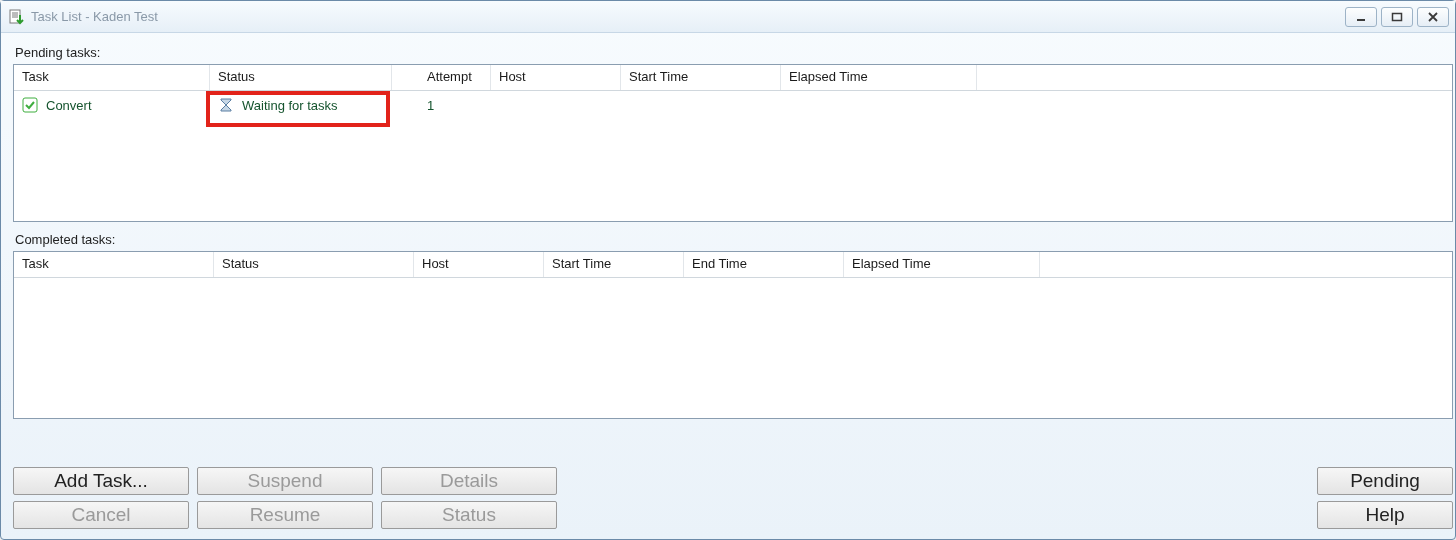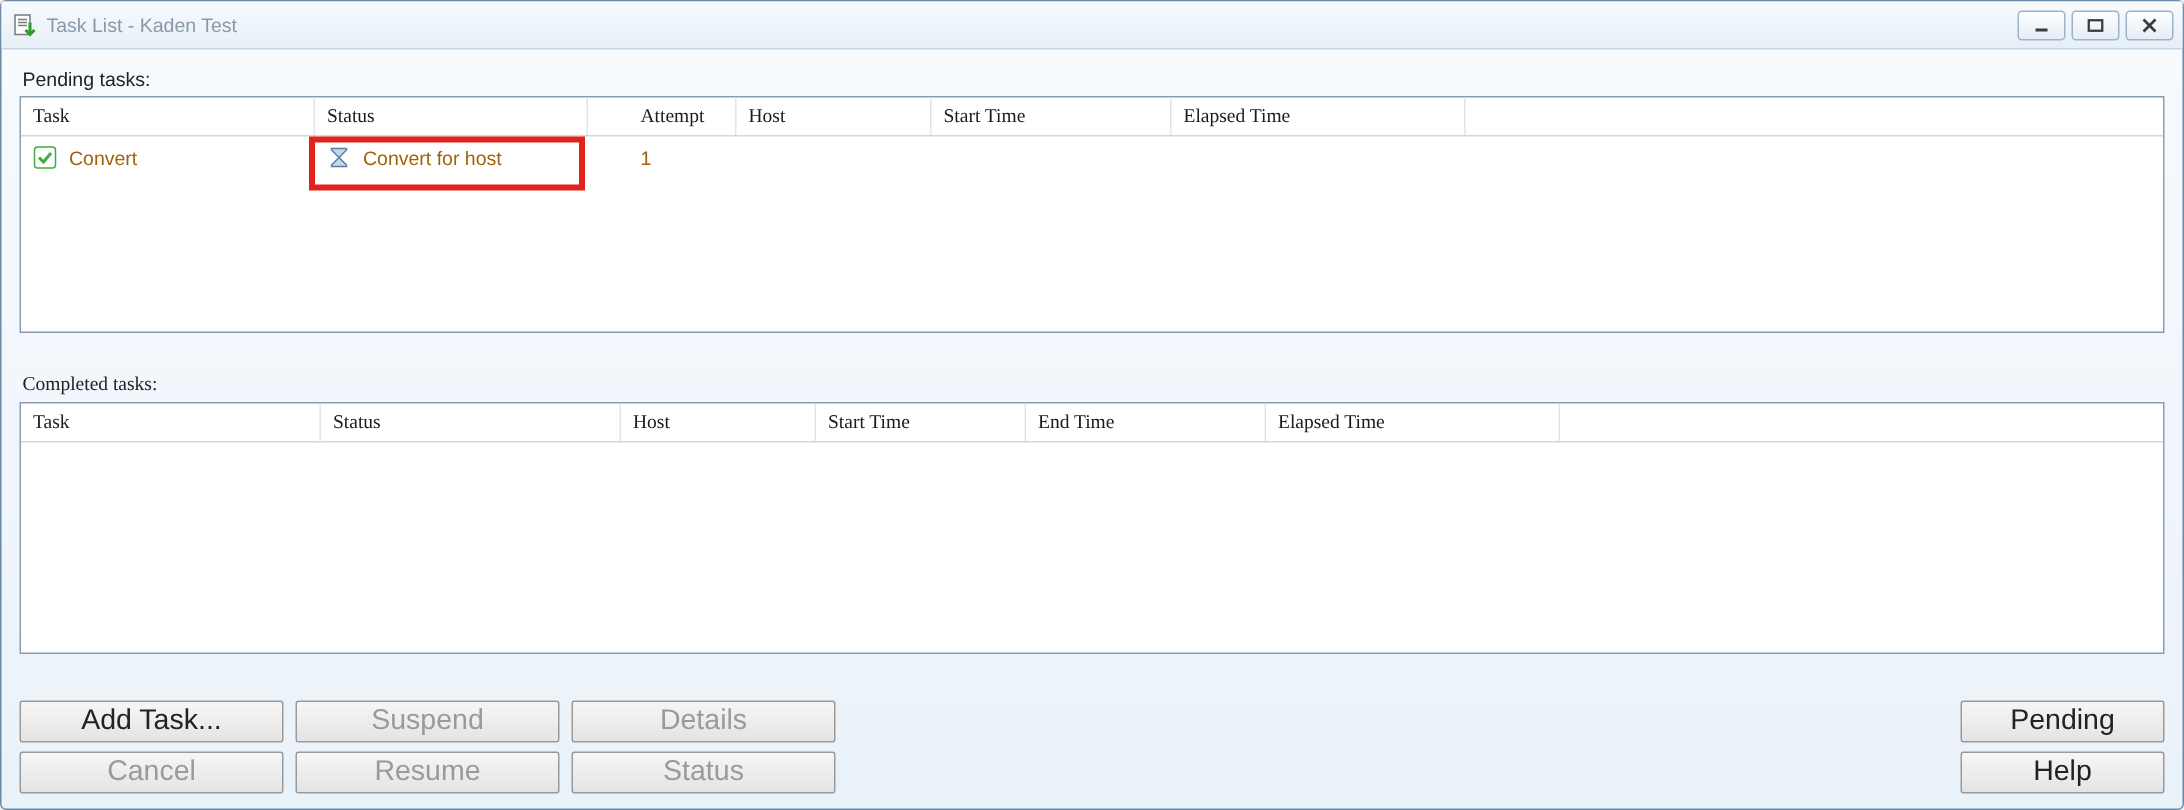--- a/index.html
+++ b/index.html
@@ -49,21 +49,21 @@
     border-radius: 3px;
     background: linear-gradient(to bottom, #fdfefe, #e6eef6);
     display: flex;
     align-items: center;
     justify-content: center;
     cursor: default;
   }
   .winbtn svg { display:block; }
   .body {
     flex: 1;
-    padding: 8px 12px 10px 12px;
+    padding: 8px 2px 10px 12px;
     display: flex;
     flex-direction: column;
   }
   .section-label {
     font-size: 13px;
     color: #222;
     margin: 4px 0 4px 2px;
   }
   .tablebox {
     border: 1px solid #8a9db0;
@@ -74,34 +74,33 @@
   .completed-box { height: 168px; margin-bottom: 10px; }
   .thead {
     display: flex;
     height: 26px;
     border-bottom: 1px solid #d0d7dd;
   }
   .th {
     padding: 4px 8px;
     color: #1b1b1b;
     border-right: 1px solid #e2e6ea;
-    font-family: Liberation Serif, serif;
   }
   .th:last-child { border-right: none; }
   .trow {
     display: flex;
     height: 28px;
     align-items: center;
   }
   .td {
     padding: 2px 8px;
     display: flex;
     align-items: center;
     gap: 8px;
-    color: #a16207;
+    color: #14532d;
   }
   .p-task  { width: 196px; }
   .p-status{ width: 182px; position: relative; }
   .p-attempt{ width: 72px; margin-left: 27px; }
   .p-host  { width: 130px; }
   .p-start { width: 160px; }
   .p-elapsed{ width: 196px; }
   .p-rest  { flex: 1; }
 
   .c-task  { width: 200px; }
@@ -214,31 +213,31 @@
           </span>
           <span>Convert</span>
         </div>
         <div class="td p-status">
           <div class="highlight-box"></div>
           <span class="hourglass-icon">
             <svg viewBox="0 0 16 16">
               <path d="M3 2 H13 V3 L8 8 L13 13 V14 H3 V13 L8 8 L3 3 Z" fill="#c7d7e6" stroke="#5a7fa3" stroke-width="1"></path>
             </svg>
           </span>
-          <span>Convert for host</span>
+          <span>Waiting for tasks</span>
         </div>
         <div class="td p-attempt">1</div>
         <div class="td p-host"></div>
         <div class="td p-start"></div>
         <div class="td p-elapsed"></div>
         <div class="td p-rest"></div>
       </div>
     </div>
 
-    <div class="section-label" style="margin-top:26px;font-family:Liberation Serif, serif;">Completed tasks:</div>
+    <div class="section-label" style="margin-top:10px;">Completed tasks:</div>
     <div class="tablebox completed-box">
       <div class="thead">
         <div class="th c-task">Task</div>
         <div class="th c-status">Status</div>
         <div class="th c-host">Host</div>
         <div class="th c-start">Start Time</div>
         <div class="th c-end">End Time</div>
         <div class="th c-elapsed">Elapsed Time</div>
         <div class="th c-rest"></div>
       </div>

